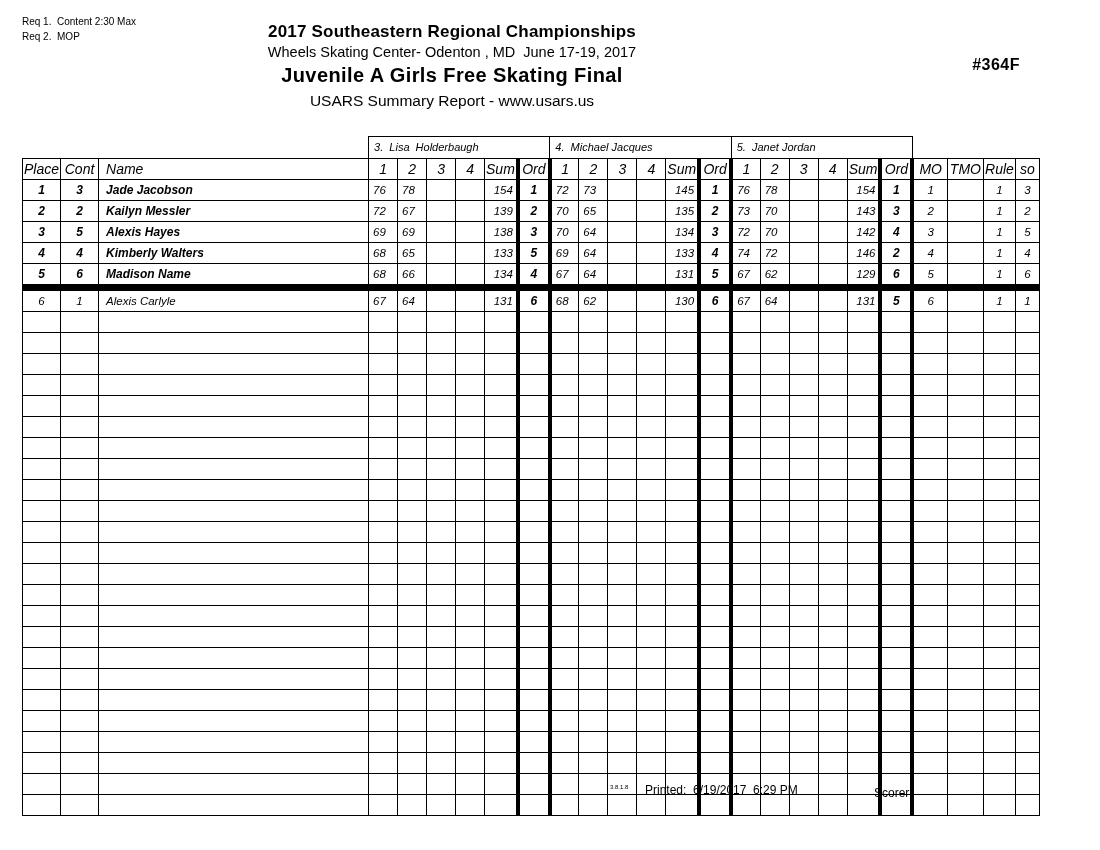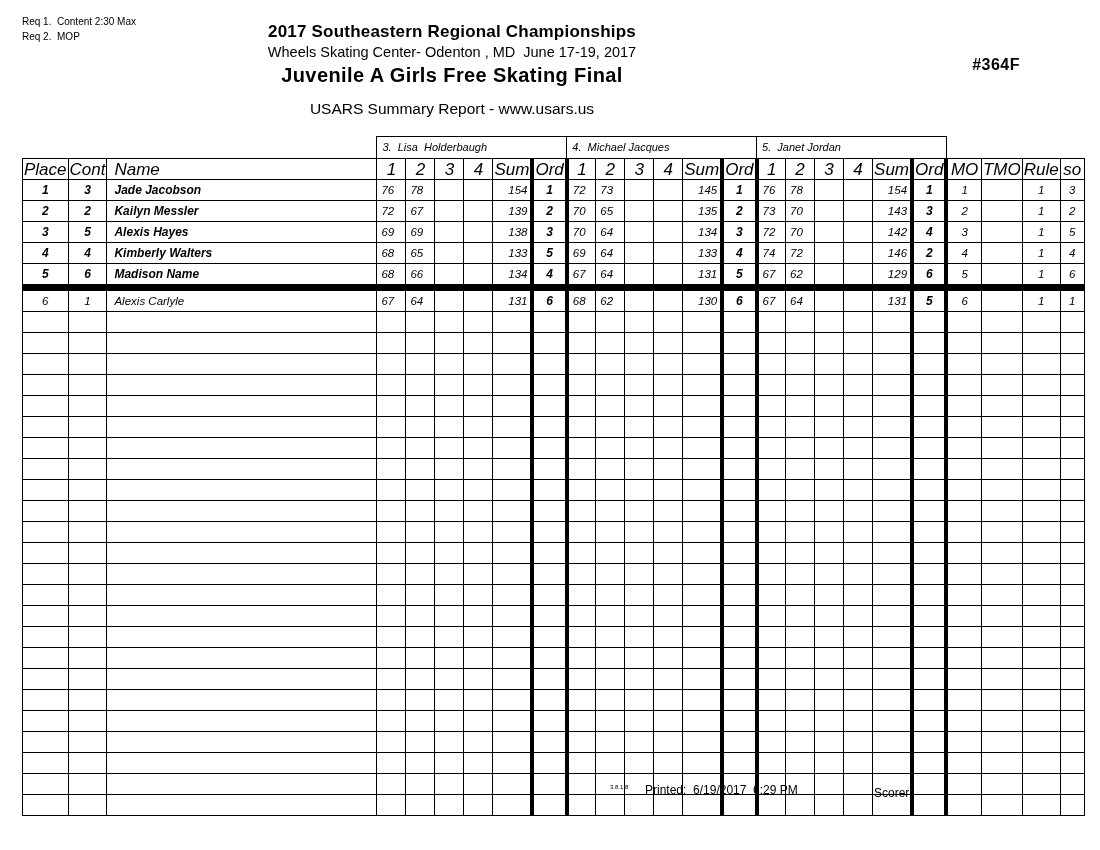--- a/index.html
+++ b/index.html
@@ -3,29 +3,29 @@
 <meta charset="utf-8">
 <style>
   html,body{margin:0;padding:0;background:#ffffff;}
   body{width:1100px;height:850px;position:relative;font-family:"Liberation Sans",sans-serif;color:#000;overflow:hidden;}
   .pre{white-space:pre;}
   .req-block{position:absolute;left:22px;top:14px;font-size:10px;line-height:15px;}
   .header-center{position:absolute;top:22px;left:0;width:904px;text-align:center;line-height:1.15;}
   .t1{font-size:17px;font-weight:bold;letter-spacing:0.2px;}
   .t2{font-size:14.5px;margin-top:2px;}
   .t3{font-size:20px;font-weight:bold;margin-top:4px;letter-spacing:0.4px;text-align:center;}
-  .t4{font-size:15.5px;margin-top:13px;}
+  .t4{font-size:15.5px;margin-top:5px;}
   .heat-num{position:absolute;top:24px;right:80px;font-size:16px;font-weight:bold;letter-spacing:0.5px;margin-top:32px;}
   .table-wrap{position:absolute;left:22px;top:136px;font-style:italic;}
   table{border-collapse:collapse;table-layout:fixed;}
   td{border:1px solid #000;height:20px;padding:0 3px;font-size:11.5px;line-height:19px;white-space:pre;overflow:hidden;}
   td.nob{border:none;}
   .banner-row td{height:21px;}
   td.banner{font-size:11px;padding-left:5px;}
-  td.hdr{font-size:17px;}
+  td.hdr{font-size:14px;}
   td.c{text-align:center;padding:0 1px;}
   td.r{text-align:right;padding-right:3px;}
   td.l{text-align:left;padding-left:4px;}
   td.b{font-weight:bold;font-size:12px;}
   td.name{padding-left:7px;}
   td.thick{border-left:4px solid #000;border-right:4px solid #000;}
   tr.cut td{height:5px;background:#000;padding:0;line-height:0;border:1px solid #000;}
   .footer{position:absolute;top:783px;left:0;width:1100px;font-size:12px;}
   .version{position:absolute;left:610px;top:1px;font-size:6px;}
   .printed{position:absolute;left:645px;top:0;}

